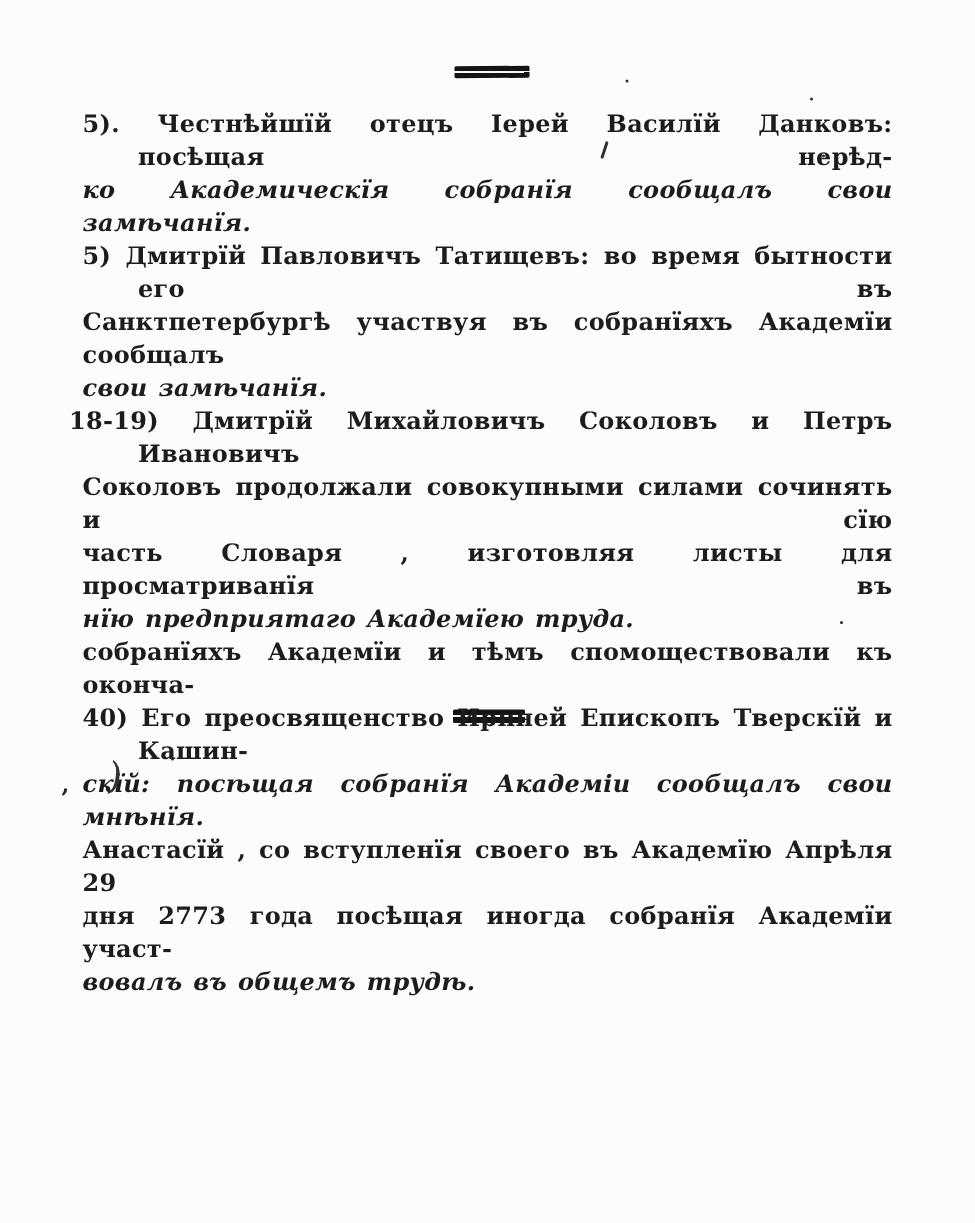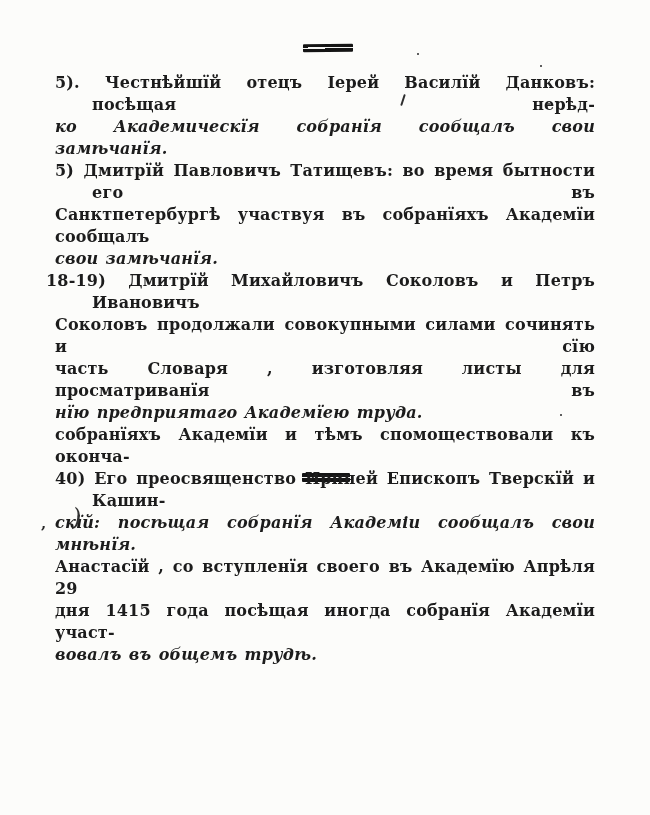--- a/index.html
+++ b/index.html
@@ -90,21 +90,21 @@
       <div class="line">часть Словаря , изготовляя листы для просматриванїя въ</div>
       <div class="line last">нїю предприятаго Академїею труда.</div>
       <div class="line">собранїяхъ Академїи и тѣмъ спомоществовали къ оконча-</div>
     </div>
     <div class="item">
       <div class="line first"><span class="num">40)</span> Его преосвященство Ириней Епископъ Тверскїй и Кашин-</div>
       <div class="line last">скїй: посѣщая собранїя Академіи сообщалъ свои мнѣнїя.</div>
     </div>
     <div class="item">
       <div class="line">Анастасїй , со вступленїя своего въ Академїю Апрѣля 29</div>
-      <div class="line">дня 1415 года посѣщая иногда собранїя Академїи участ-</div>
+      <div class="line">дня 2773 года посѣщая иногда собранїя Академїи участ-</div>
       <div class="line last">вовалъ въ общемъ трудѣ.</div>
     </div>
   </div>
 
 <div class="speck" style="left:417px; top:53px;  width:2px; height:2px;"></div>
 <div class="speck" style="left:540px; top:65px;  width:2px; height:2px;"></div>
 <div class="speck" style="left:548px; top:103px; width:2px; height:2px;"></div>
 <div class="mark slash" style="left:402px; top:94px;"></div>
 <div class="speck" style="left:560px; top:414px; width:2px; height:2px;"></div>
 <div class="mark comma" style="left:41px; top:514px;">,</div>

